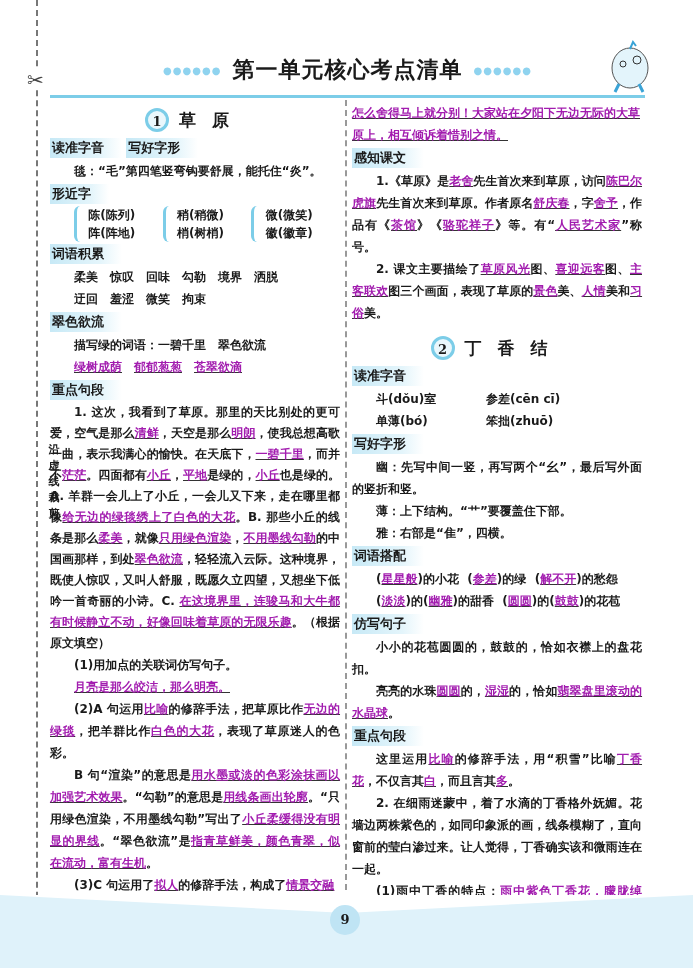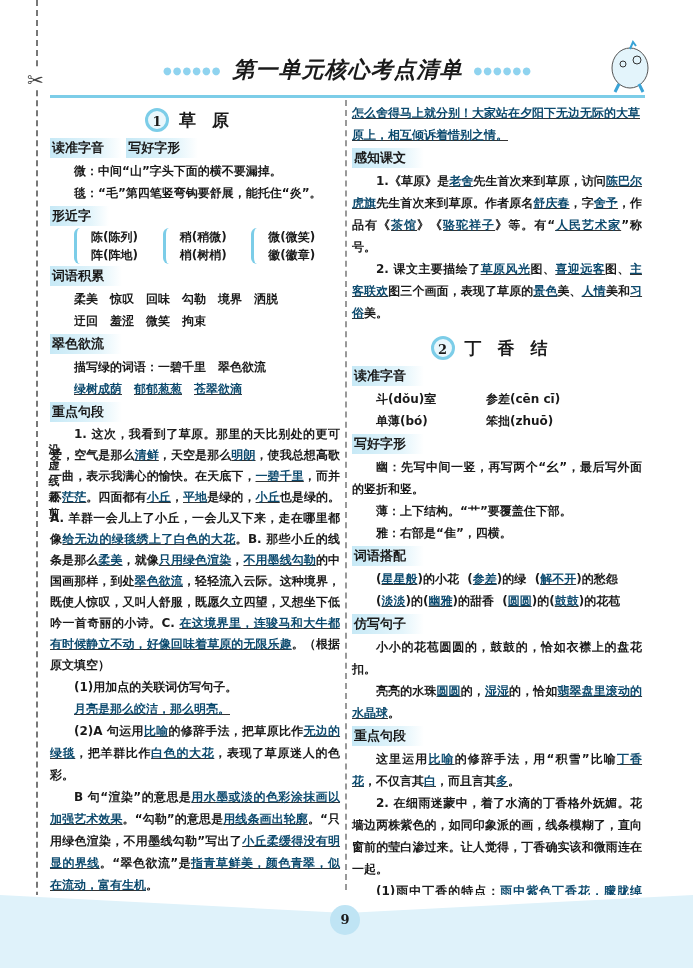--- a/index.html
+++ b/index.html
@@ -2,39 +2,39 @@
 <html><head>
 <meta charset="utf-8">
 <style>
   * { margin:0; padding:0; box-sizing:border-box; }
   html, body { width:693px; height:968px; background:#ffffff; overflow:hidden; }
   body { position:relative; font-family:"DejaVu Serif", serif; color:#1a1a1a; }
   .cut-line { position:absolute; left:36px; top:0; height:968px; border-left:2px dashed #777; }
   .scissors { position:absolute; left:27px; top:70px; font-size:20px; color:#444; font-family:"DejaVu Sans", sans-serif; background:#fff; line-height:20px; }
   .cut-text { position:absolute; left:46px; top:442px; width:16px; font-size:11px; line-height:16px; font-weight:bold; background:#fff; text-align:center; font-family:"DejaVu Serif", serif; }
   .header { position:absolute; left:50px; top:55px; width:595px; height:40px; text-align:center; }
-  .title { font-size:22px; font-weight:bold; font-family:"DejaVu Serif", serif; letter-spacing:1px; display:inline-block; vertical-align:middle;font-style:italic; }
+  .title { font-size:22px; font-weight:bold; font-family:"DejaVu Serif", serif; letter-spacing:1px; display:inline-block; vertical-align:middle; }
   .dots { display:inline-block; vertical-align:middle; color:#8fd3ef; font-size:10px; letter-spacing:1px; margin:0 6px; }
   .header-rule { position:absolute; left:50px; top:95px; width:595px; height:3px; background:#7ccde8; }
   .mascot { position:absolute; left:605px; top:40px; width:50px; height:55px; }
   .col { position:absolute; top:100px; font-size:12px; line-height:22px; font-family:"DejaVu Sans", sans-serif; font-weight:bold; }
   .col-left { left:50px; width:290px; }
   .col-right { left:352px; width:290px; }
   .divider { position:absolute; left:345px; top:100px; height:790px; border-left:2px dashed #999; }
   .lesson-head { text-align:center; height:36px; line-height:36px; font-size:17px; font-family:"DejaVu Serif", serif; font-weight:bold; }
   .lesson-num { display:inline-block; width:24px; height:24px; line-height:22px; border-radius:50%; border:3px solid #7ccde8; background:#eaf7fc; font-size:13px; text-align:center; vertical-align:middle; margin-right:10px; }
   .lesson-title { letter-spacing:16px; vertical-align:middle; }
   .sec { display:inline-block; padding:0 18px 0 2px; font-size:13px; font-weight:bold; background:linear-gradient(90deg,#c7e9f6 0%,#e4f5fb 70%,rgba(255,255,255,0) 100%); height:20px; line-height:20px; margin:2px 0; }
   .indent { padding-left:24px; }
   .para { text-indent:24px; text-align:justify; }
-  .ans { color:#0c4a6e; text-decoration:underline; text-decoration-color:#333; }
+  .ans { color:#a21caf; text-decoration:underline; text-decoration-color:#333; }
   .row { display:flex; }
   .row span { display:inline-block; }
   .pinyin-row span { width:94px; }
-  .pair { display:inline-flex; flex-direction:column; border-left:3px solid #7ccde8; padding-left:14px; margin-right:18px; line-height:18px; border-radius:6px 0 0 6px; }
+  .pair { display:inline-flex; flex-direction:column; border-left:3px solid #7ccde8; padding-left:2px; margin-right:18px; line-height:18px; border-radius:6px 0 0 6px;text-align:center; }
   .wordlist span { margin-right:12px; }
   .footer-band { position:absolute; left:0; top:895px; width:693px; height:73px; background:#dff2fa; }
   .footer-v { position:absolute; left:0; top:895px; width:693px; height:20px; }
   .page-num { position:absolute; left:330px; top:905px; width:30px; height:30px; border-radius:50%; background:#bfe4f4; text-align:center; line-height:30px; font-size:13px; font-weight:bold; }
 </style>
 </head>
 <body>
 
 <div class="cut-line"></div>
 <div class="scissors">✂</div>
@@ -57,21 +57,20 @@
 <div class="divider"></div>
 
 <div class="col col-left">
   <div class="lesson-head">
     <span class="lesson-num">1</span><span class="lesson-title">草原</span>
   </div>
 
   <div class="sec">读准字音</div>
 
   <div class="sec">写好字形</div>
-  <div class="indent">微：中间“山”字头下面的横不要漏掉。</div>
   <div class="indent">毯：“毛”第四笔竖弯钩要舒展，能托住“炎”。</div>
 
   <div class="sec">形近字</div>
   <div class="row indent">
     <span class="pair"><span>陈(陈列)</span><span>阵(阵地)</span></span>
     <span class="pair"><span>稍(稍微)</span><span>梢(树梢)</span></span>
     <span class="pair"><span>微(微笑)</span><span>徽(徽章)</span></span>
   </div>
 
   <div class="sec">词语积累</div>

